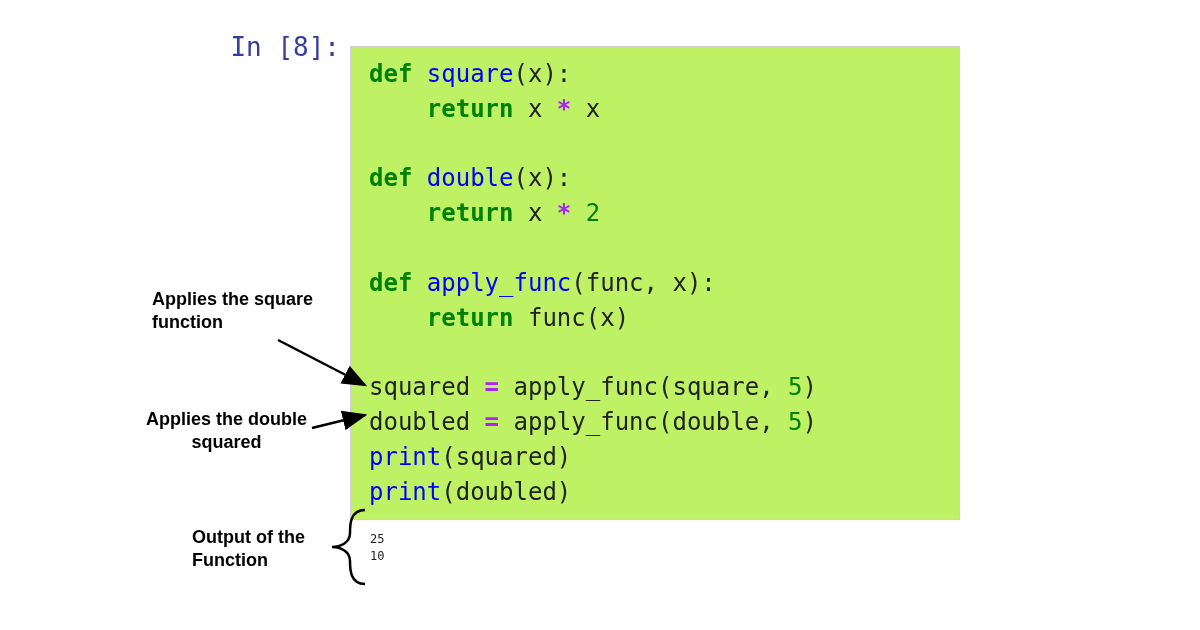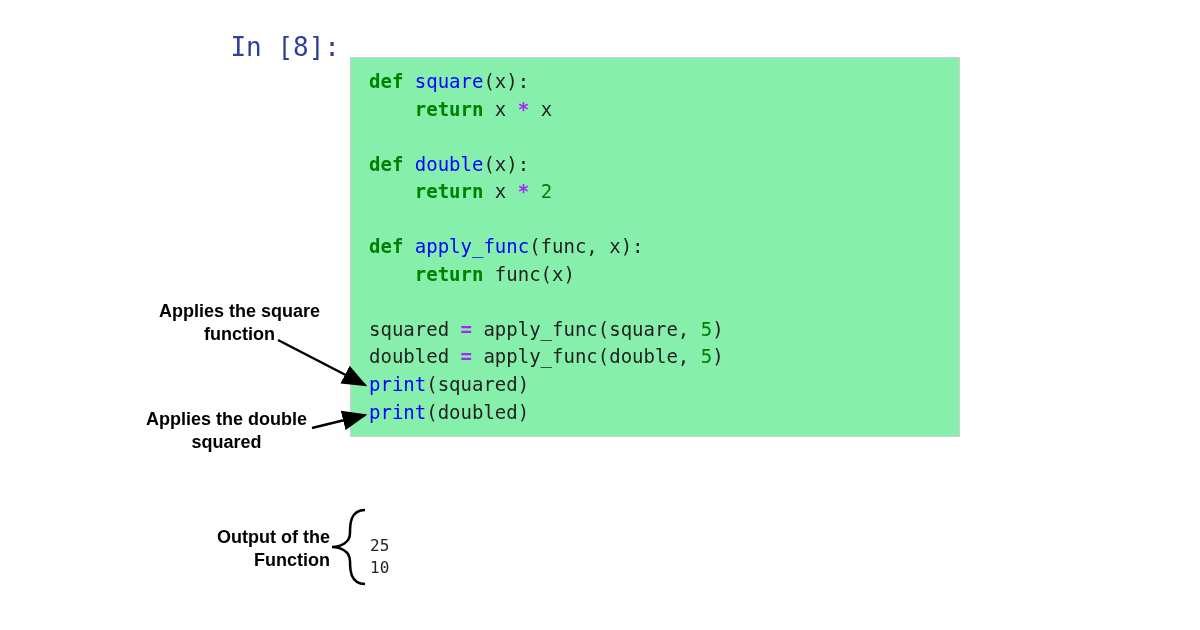--- a/index.html
+++ b/index.html
@@ -23,62 +23,62 @@
     font-size: 26px;
     color: #303F9F;
     text-align: right;
     width: 120px;
   }
 
   
   .code-cell {
     position: absolute;
     left: 350px;
-    top: 38px;
+    top: 22px;
     width: 610px;
-    background: #86efac;
+    background: #bef264;
     border: 1px solid #cfcfcf;
     padding: 10px 18px 10px 18px;
     font-family: "DejaVu Sans Mono", Menlo, Consolas, monospace;
-    font-size: 19px;
+    font-size: 24px;
     line-height: 1.45;
     white-space: pre;
     color: #222;
   }
 
   .kw { color: #008000; font-weight: bold; }
   .fn { color: #0000FF; }
   .op { color: #AA22FF; font-weight: bold; }
   .num { color: #008000; }
 
   
   .output {
     position: absolute;
     left: 370px;
     top: 519px;
     font-family: "DejaVu Sans Mono", Menlo, Consolas, monospace;
-    font-size: 16px;
+    font-size: 12px;
     line-height: 1.4;
     color: #222;
     white-space: pre;
   }
 
   
   .ann {
     position: absolute;
     font-family: Arial, Helvetica, sans-serif;
     font-size: 18px;
     font-weight: 700;
     color: #000;
     text-align: right;
     line-height: 1.25;
   }
-  #ann1 { left: 152px; top: 300px; width: 175px; text-align: center;}
+  #ann1 { left: 152px; top: 288px; width: 175px; text-align: left;}
   #ann2 { left: 139px; top: 408px; width: 175px; text-align: center;}
-  #ann3 { left: 180px; top: 526px; width: 150px; text-align: right;}
+  #ann3 { left: 192px; top: 526px; width: 150px; text-align: left;}
 
   
   svg.overlay {
     position: absolute;
     left: 0; top: 0;
     width: 1200px; height: 630px;
     pointer-events: none;
   }
 
 </style>

